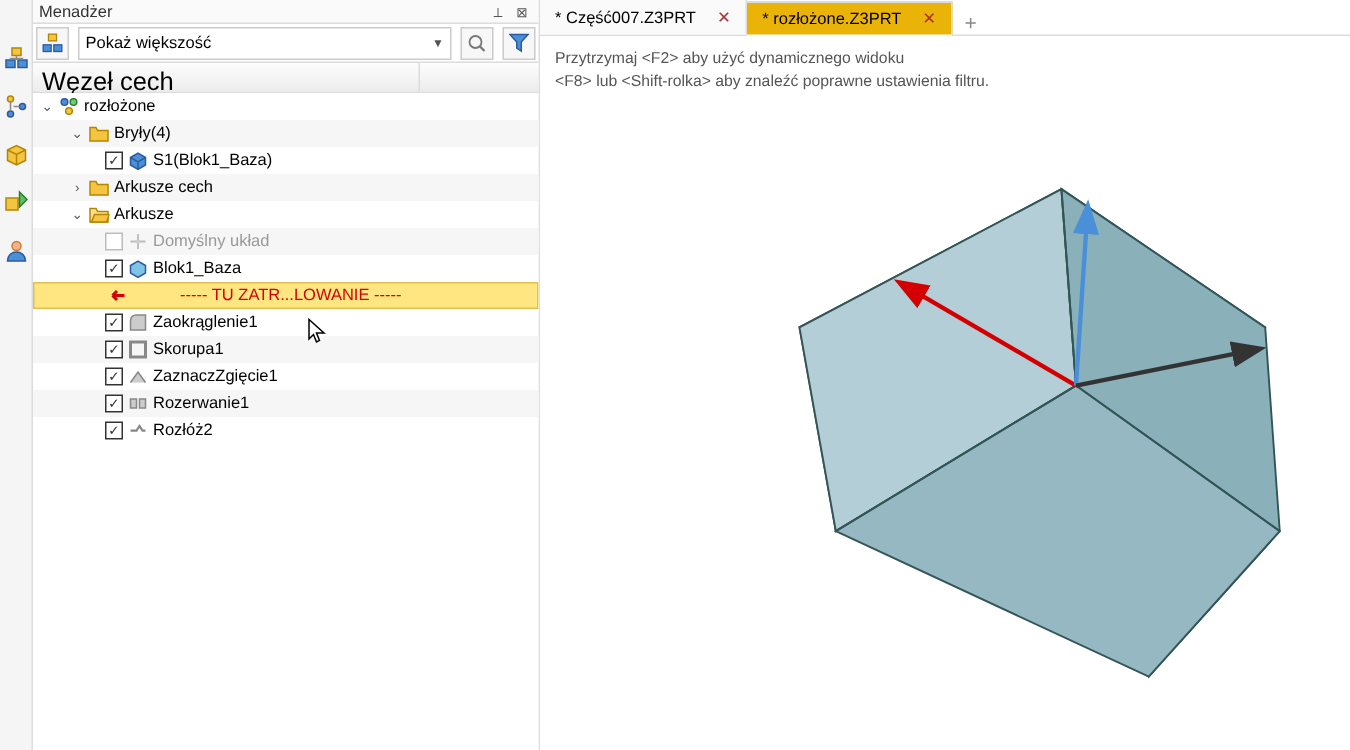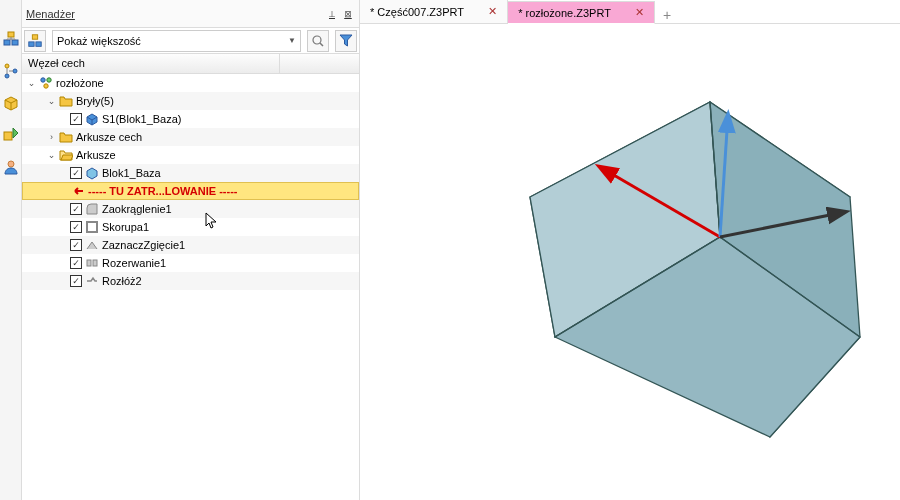--- a/index.html
+++ b/index.html
@@ -1,42 +1,42 @@
 <!DOCTYPE html>
 <html><head>
 <meta charset="utf-8">
 <style>
   * { box-sizing: border-box; margin: 0; padding: 0; }
   body { font-family: "Segoe UI", Tahoma, sans-serif; font-size: 11px; background: #fff; width: 900px; height: 500px; overflow: hidden; display: flex; }
   .left-rail { width: 22px; background: #f5f5f5; border-right: 1px solid #dcdcdc; display: flex; flex-direction: column; align-items: center; padding-top: 30px; gap: 14px; }
   .rail-icon { width: 18px; height: 18px; }
   .manager-panel { width: 338px; border-right: 1px solid #dcdcdc; display: flex; flex-direction: column; }
-  .panel-header { height: 28px; display: flex; align-items: center; justify-content: space-between; padding: 0 4px; border-bottom: 1px solid #dcdcdc; background: #fafafa; font-size: 11px; color: #333; text-decoration: underline; }
+  .panel-header { height: 16px; display: flex; align-items: center; justify-content: space-between; padding: 0 4px; border-bottom: 1px solid #dcdcdc; background: #fafafa; font-size: 11px; color: #333; }
   .panel-header-controls { display: flex; gap: 2px; }
   .hdr-btn { width: 14px; height: 14px; font-size: 9px; color: #555; text-align: center; line-height: 14px; cursor: pointer; }
   .filter-row { display: flex; align-items: center; height: 26px; border-bottom: 1px solid #dcdcdc; padding: 2px; gap: 6px; }
   .filter-icon-btn { width: 22px; height: 22px; display:flex; align-items:center; justify-content:center; border: 1px solid #ccc; background: #f7f7f7; }
   .filter-combo { flex: 1; height: 22px; border: 1px solid #ccc; background: #fff; display: flex; align-items: center; padding: 0 4px; justify-content: space-between; }
   .combo-caret { font-size: 8px; color: #555; }
-  .table-header { display: flex; height: 20px; border-bottom: 1px solid #dcdcdc; background: linear-gradient(#fdfdfd,#ececec); font-size: 11px; }
+  .table-header { display: flex; height: 20px; border-bottom: 1px solid #dcdcdc; background: linear-gradient(#fdfdfd,#ececec); font-size: 17px; }
   .th-col1 { width: 258px; border-right: 1px solid #dcdcdc; padding: 3px 6px; }
   .th-col2 { flex:1; }
   .tree { flex: 1; background: #fff; overflow-y: auto; }
   .row { height: 18px; display: flex; align-items: center; white-space: nowrap; }
   .row:nth-child(even) { background: #f6f6f6; }
   .exp { width: 11px; height: 11px; display: inline-flex; align-items:center; justify-content:center; margin-right: 2px; color: #555; font-size: 9px; }
   .cb { width: 12px; height: 12px; border: 1px solid #333; margin-right: 3px; display:inline-flex; align-items:center; justify-content:center; font-size: 9px; color: #333; background: #fff; }
   .ic { width: 14px; height: 14px; margin-right: 3px; display:inline-block; }
   .ic svg { width: 14px; height: 14px; display:block; }
-  .row-hl { background: #ffe680 !important; color: #d40000; border: 1px solid #e0c050; font-weight: bold; }
+  .row-hl { background: #ffe680 !important; color: #d40000; border: 1px solid #e0c050; font-weight: normal; gap: 32px; }
   .dim { color: #999; }
   .viewport { flex: 1; display:flex; flex-direction:column; background:#fff; }
   .tabs { height: 24px; display:flex; align-items:flex-end; border-bottom: 1px solid #dcdcdc; }
-  .tab { height: 23px; padding: 0 10px; display:flex; align-items:center; gap:24px; font-size:11px; border-right:1px solid #dcdcdc; background:#fafafa; }
-  .tab.active { background:#f9a8d4; border-top:1px solid #dcdcdc; border-bottom:1px solid #fff; position:relative; top:1px;text-align:center; }
+  .tab { height: 23px; padding: 0 10px; display:flex; align-items:center; gap:14px; font-size:11px; border-right:1px solid #dcdcdc; background:#fafafa; }
+  .tab.active { background:#eab308; border-top:1px solid #dcdcdc; border-bottom:1px solid #fff; position:relative; top:1px;text-align:center; }
   .tab-close { color:#a33; font-size:11px; cursor:pointer; }
   .tab-add { width:24px; display:flex; align-items:center; justify-content:center; color:#888; font-size:14px; }
   .help-text { padding: 8px 10px 2px; color:#555; font-size:10.5px; line-height:1.4; }
   .scene { flex:1; position:relative; }
   .scene svg { position:absolute; inset:0; width:100%; height:100%; }
   .cursor { position:absolute; width:14px; height:18px; }
 </style>
 </head>
 <body>
 
@@ -125,21 +125,21 @@
         </span>
       <span>rozłożone</span>
     </div>
     <div class="row" style="padding-left:24px">
       <span class="exp">⌄</span>
       <span class="ic">
           <svg viewBox="0 0 14 14">
             <path d="M1 3h4l1 2h7v7H1z" fill="#f5c542" stroke="#b38600"></path>
           </svg>
         </span>
-      <span>Bryły(5)</span>
+      <span>Bryły(4)</span>
     </div>
     <div class="row" style="padding-left:48px">
       <span class="cb">✓</span>
       <span class="ic">
           <svg viewBox="0 0 14 14">
             <path d="M2 5l5-3 5 3v5l-5 3-5-3z" fill="#4a90d9" stroke="#2c5aa0"></path>
             <path d="M2 5l5 3 5-3M7 8v5" stroke="#2c5aa0" fill="none"></path>
           </svg>
         </span>
       <span>S1(Blok1_Baza)</span>
@@ -155,20 +155,30 @@
     </div>
     <div class="row" style="padding-left:24px">
       <span class="exp">⌄</span>
       <span class="ic">
           <svg viewBox="0 0 14 14">
             <path d="M1 3h4l1 2h7v7H1z" fill="#ffe08a" stroke="#b38600"></path>
             <path d="M2 12l2-5h10l-2 5z" fill="#f5c542" stroke="#b38600"></path>
           </svg>
         </span>
       <span>Arkusze</span>
+    </div>
+    <div class="row dim" style="padding-left:48px">
+      <span class="cb" style="border-color:#bbb"></span>
+      <span class="ic">
+          <svg viewBox="0 0 14 14">
+            <path d="M2 7h4M7 2v4M7 12v-4M12 7h-4" stroke="#bbb" stroke-width="1.2"></path>
+            <circle cx="7" cy="7" r="1.5" fill="#ccc"></circle>
+          </svg>
+        </span>
+      <span>Domyślny układ</span>
     </div>
     <div class="row" style="padding-left:48px">
       <span class="cb">✓</span>
       <span class="ic">
           <svg viewBox="0 0 14 14">
             <path d="M2 5l5-3 5 3v5l-5 3-5-3z" fill="#7fc3e6" stroke="#2c5aa0"></path>
           </svg>
         </span>
       <span>Blok1_Baza</span>
     </div>
@@ -233,20 +243,24 @@
   <div class="tabs">
     <div class="tab">
       <span>* Część007.Z3PRT</span>
       <span class="tab-close">✕</span>
     </div>
     <div class="tab active">
       <span>* rozłożone.Z3PRT</span>
       <span class="tab-close">✕</span>
     </div>
     <div class="tab-add">+</div>
+  </div>
+  <div class="help-text">
+    <div>Przytrzymaj &lt;F2&gt; aby użyć dynamicznego widoku</div>
+    <div>&lt;F8&gt; lub &lt;Shift-rolka&gt; aby znaleźć poprawne ustawienia filtru.</div>
   </div>
   <div class="scene">
     <svg viewBox="0 0 540 450">
 
       <defs>
         <marker id="arRed" markerWidth="8" markerHeight="8" refX="6" refY="3" orient="auto">
             <path d="M0 0l8 3-8 3z" fill="#d40000"></path>
           </marker>
         <marker id="arBlue" markerWidth="8" markerHeight="8" refX="6" refY="3" orient="auto">
             <path d="M0 0l8 3-8 3z" fill="#4a90d9"></path>

